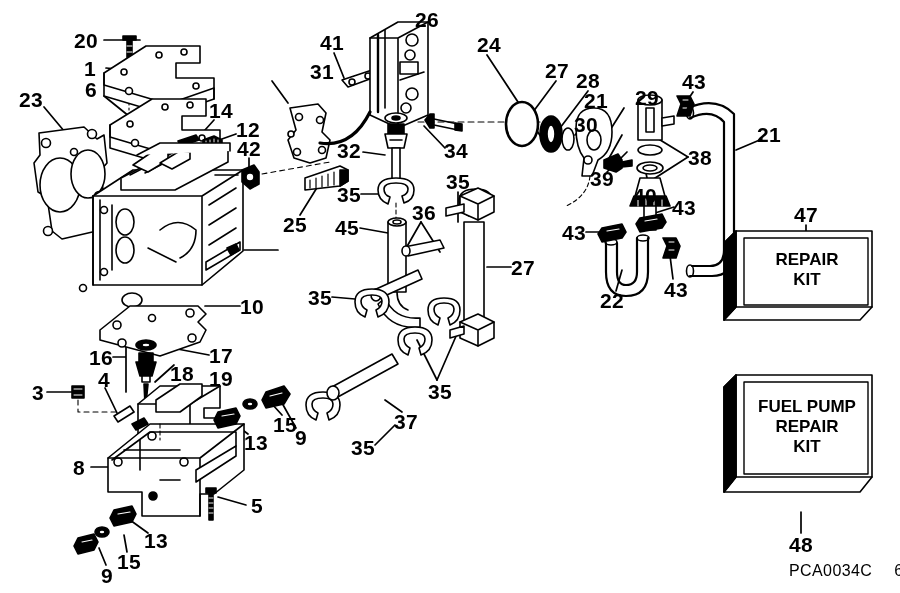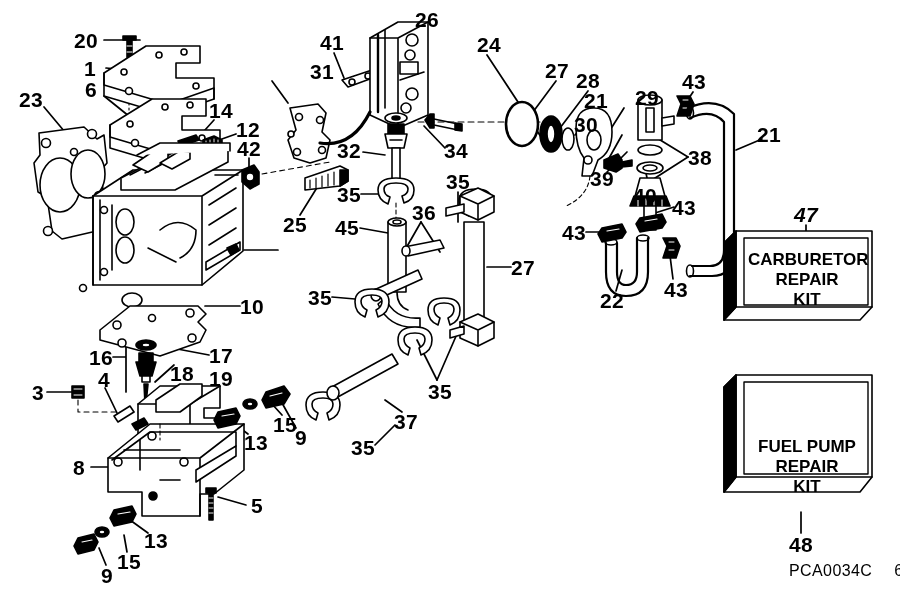--- a/index.html
+++ b/index.html
@@ -434,32 +434,31 @@
         <path d="M724,387 L736,375 L872,375 L872,477 L860,492 L724,492 Z" fill="#fff"></path>
         <path d="M736,375 L736,477 L724,492 M736,477 L872,477" stroke-width="1.6"></path>
         <path d="M724,387 L736,375 L736,477 L724,492 Z" fill="#000"></path>
         <path d="M744,382 L868,382 L868,474 L744,474 Z" fill="none" stroke-width="1.4"></path>
       </g>
 
     </g>
   </svg>
 
   <div class="kit" style="left:748px;top:250px;width:118px;">
-    <div>CARBURETOR</div>
     <div>REPAIR</div>
     <div>KIT</div>
   </div>
 
-  <div class="kit" style="left:748px;top:397px;width:118px;margin-top:40px;">
+  <div class="kit" style="left:748px;top:397px;width:118px;">
     <div>FUEL PUMP</div>
     <div>REPAIR</div>
     <div>KIT</div>
   </div>
 
-  <div class="lbl" style="left:806px;top:214px;font-style:italic;">47</div>
+  <div class="lbl" style="left:806px;top:214px;">47</div>
   <div class="lbl" style="left:801px;top:544px;">48</div>
 
   <div id="callout-layer">
       <div class="lbl" style="left: 86px; top: 24px; margin-top: 16px;">20</div>
       <div class="lbl" style="left: 90px; top: 68px;">1</div>
       <div class="lbl" style="left: 31px; top: 99px;">23</div>
       <div class="lbl" style="left: 91px; top: 89px;">6</div>
       <div class="lbl" style="left: 221px; top: 110px;">14</div>
       <div class="lbl" style="left: 248px; top: 129px;">12</div>
       <div class="lbl" style="left: 249px; top: 148px;">42</div>

